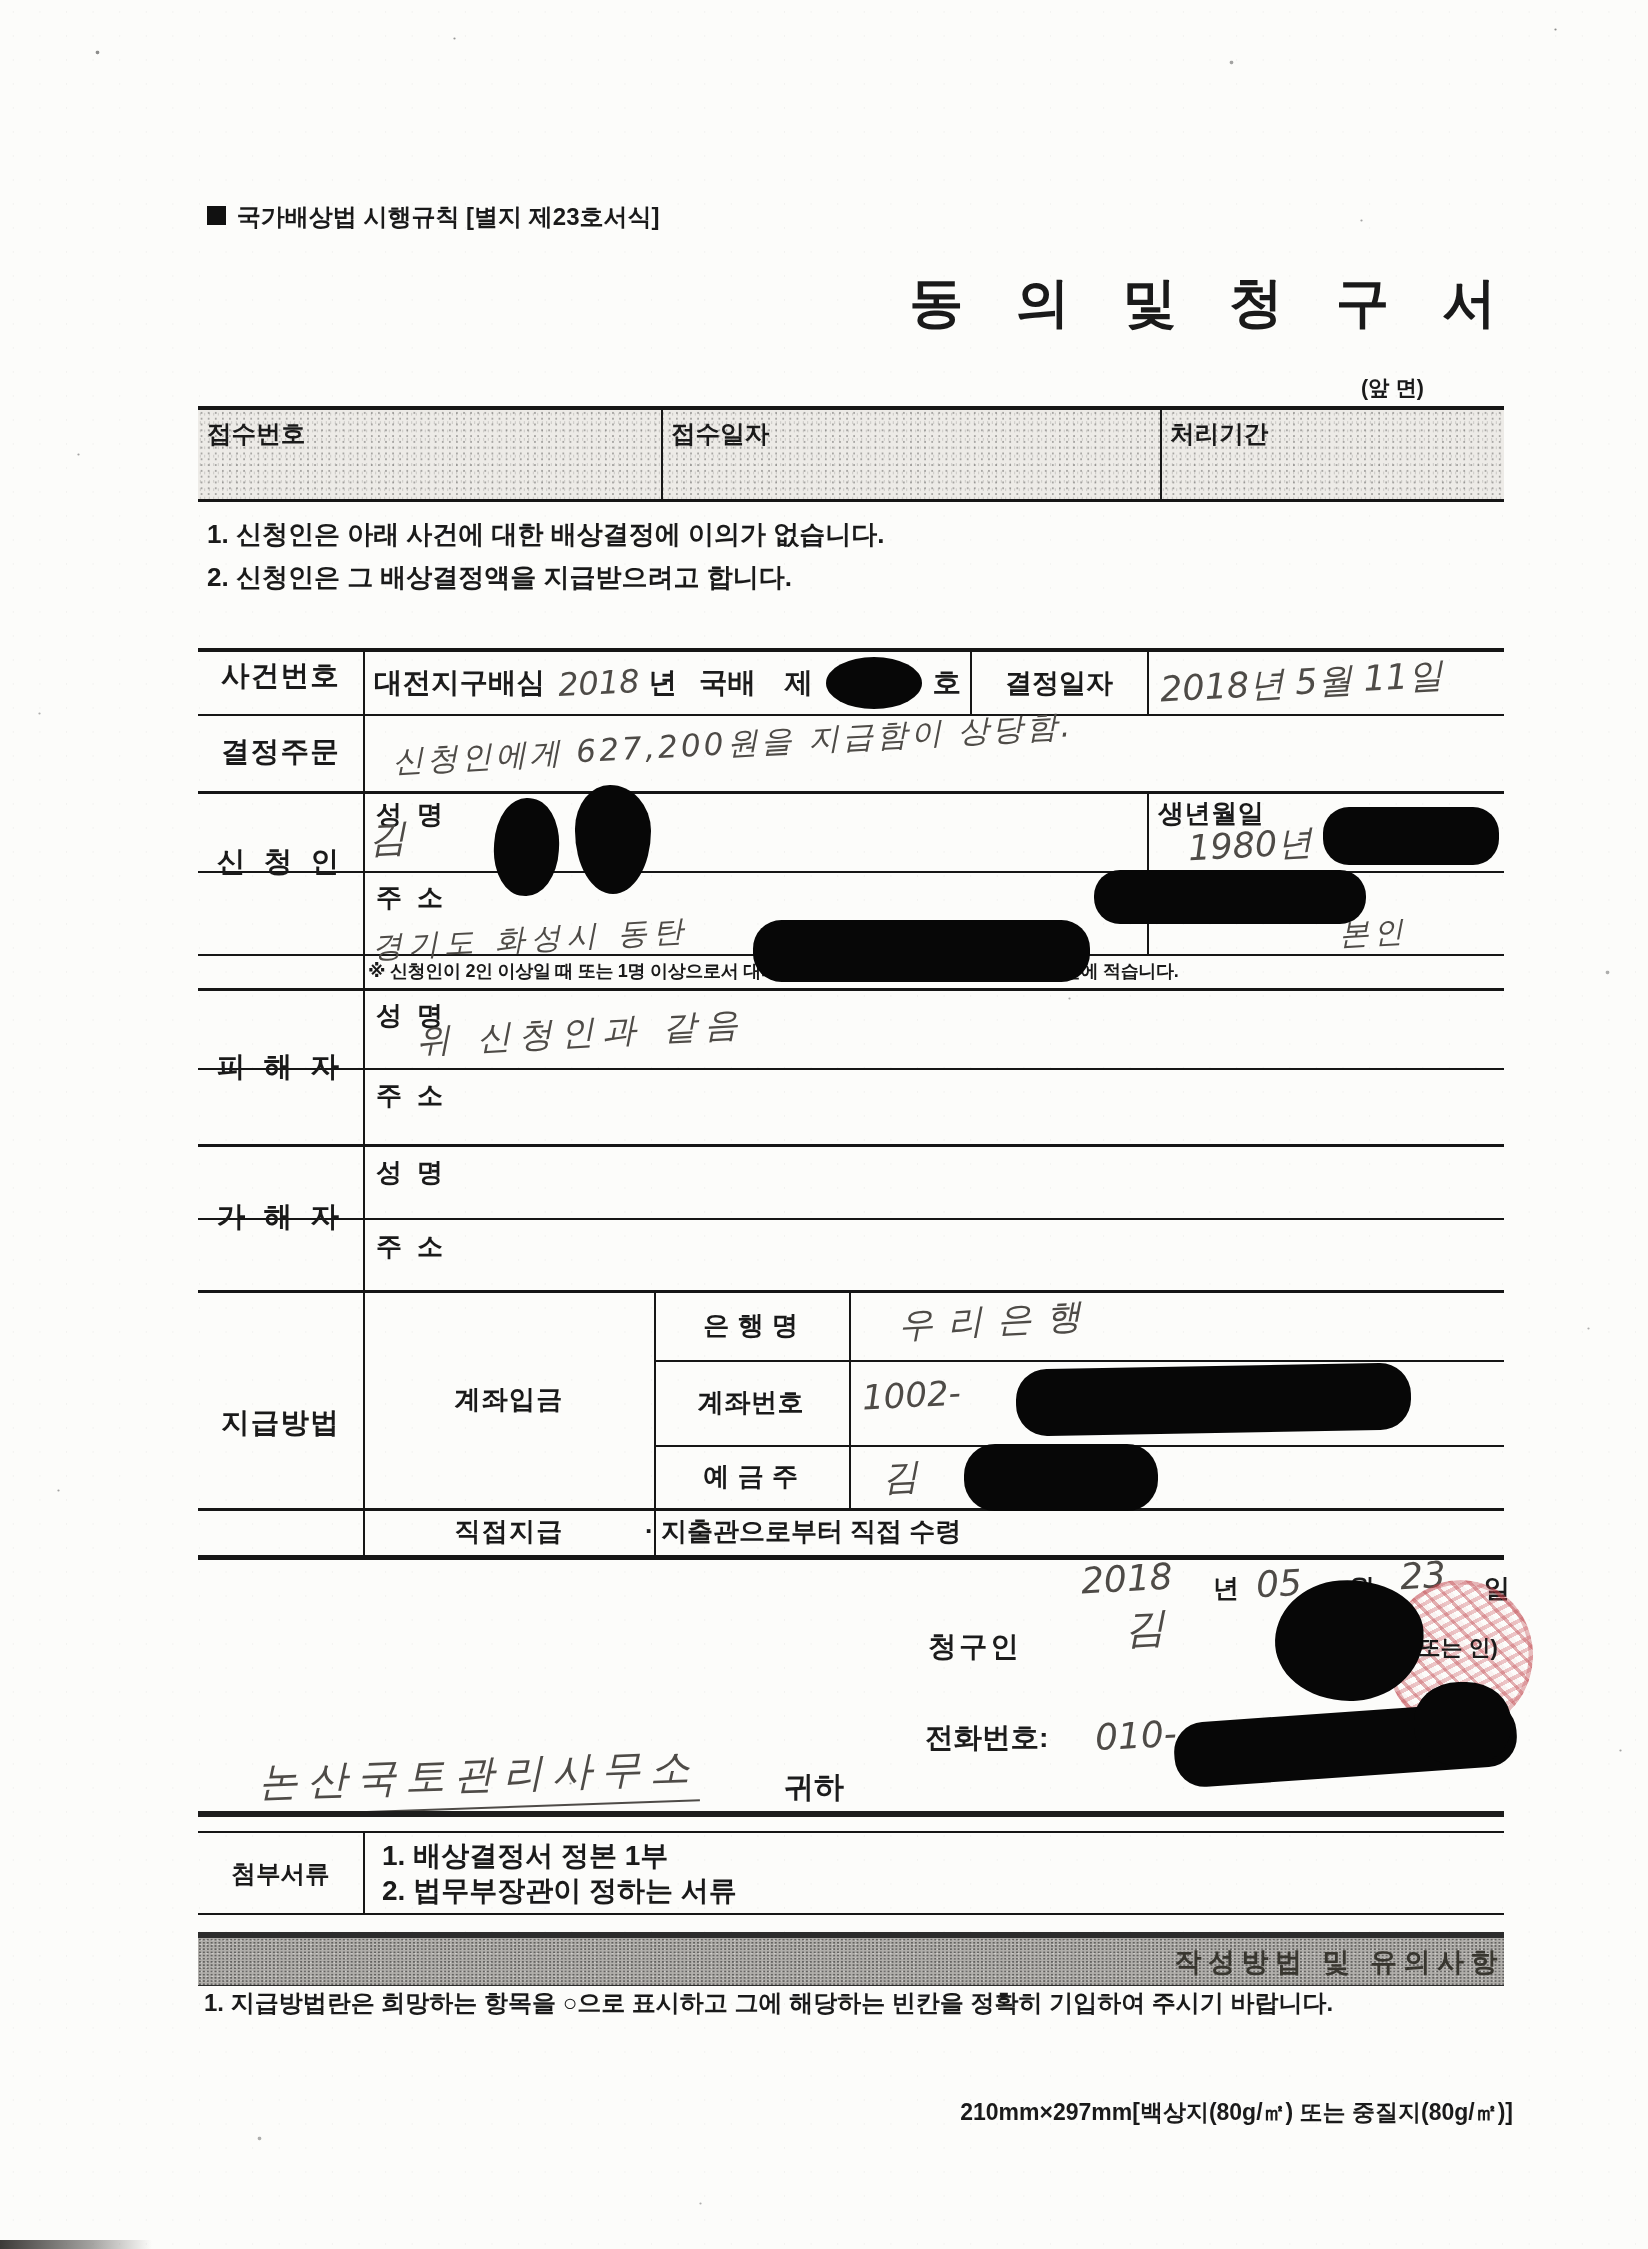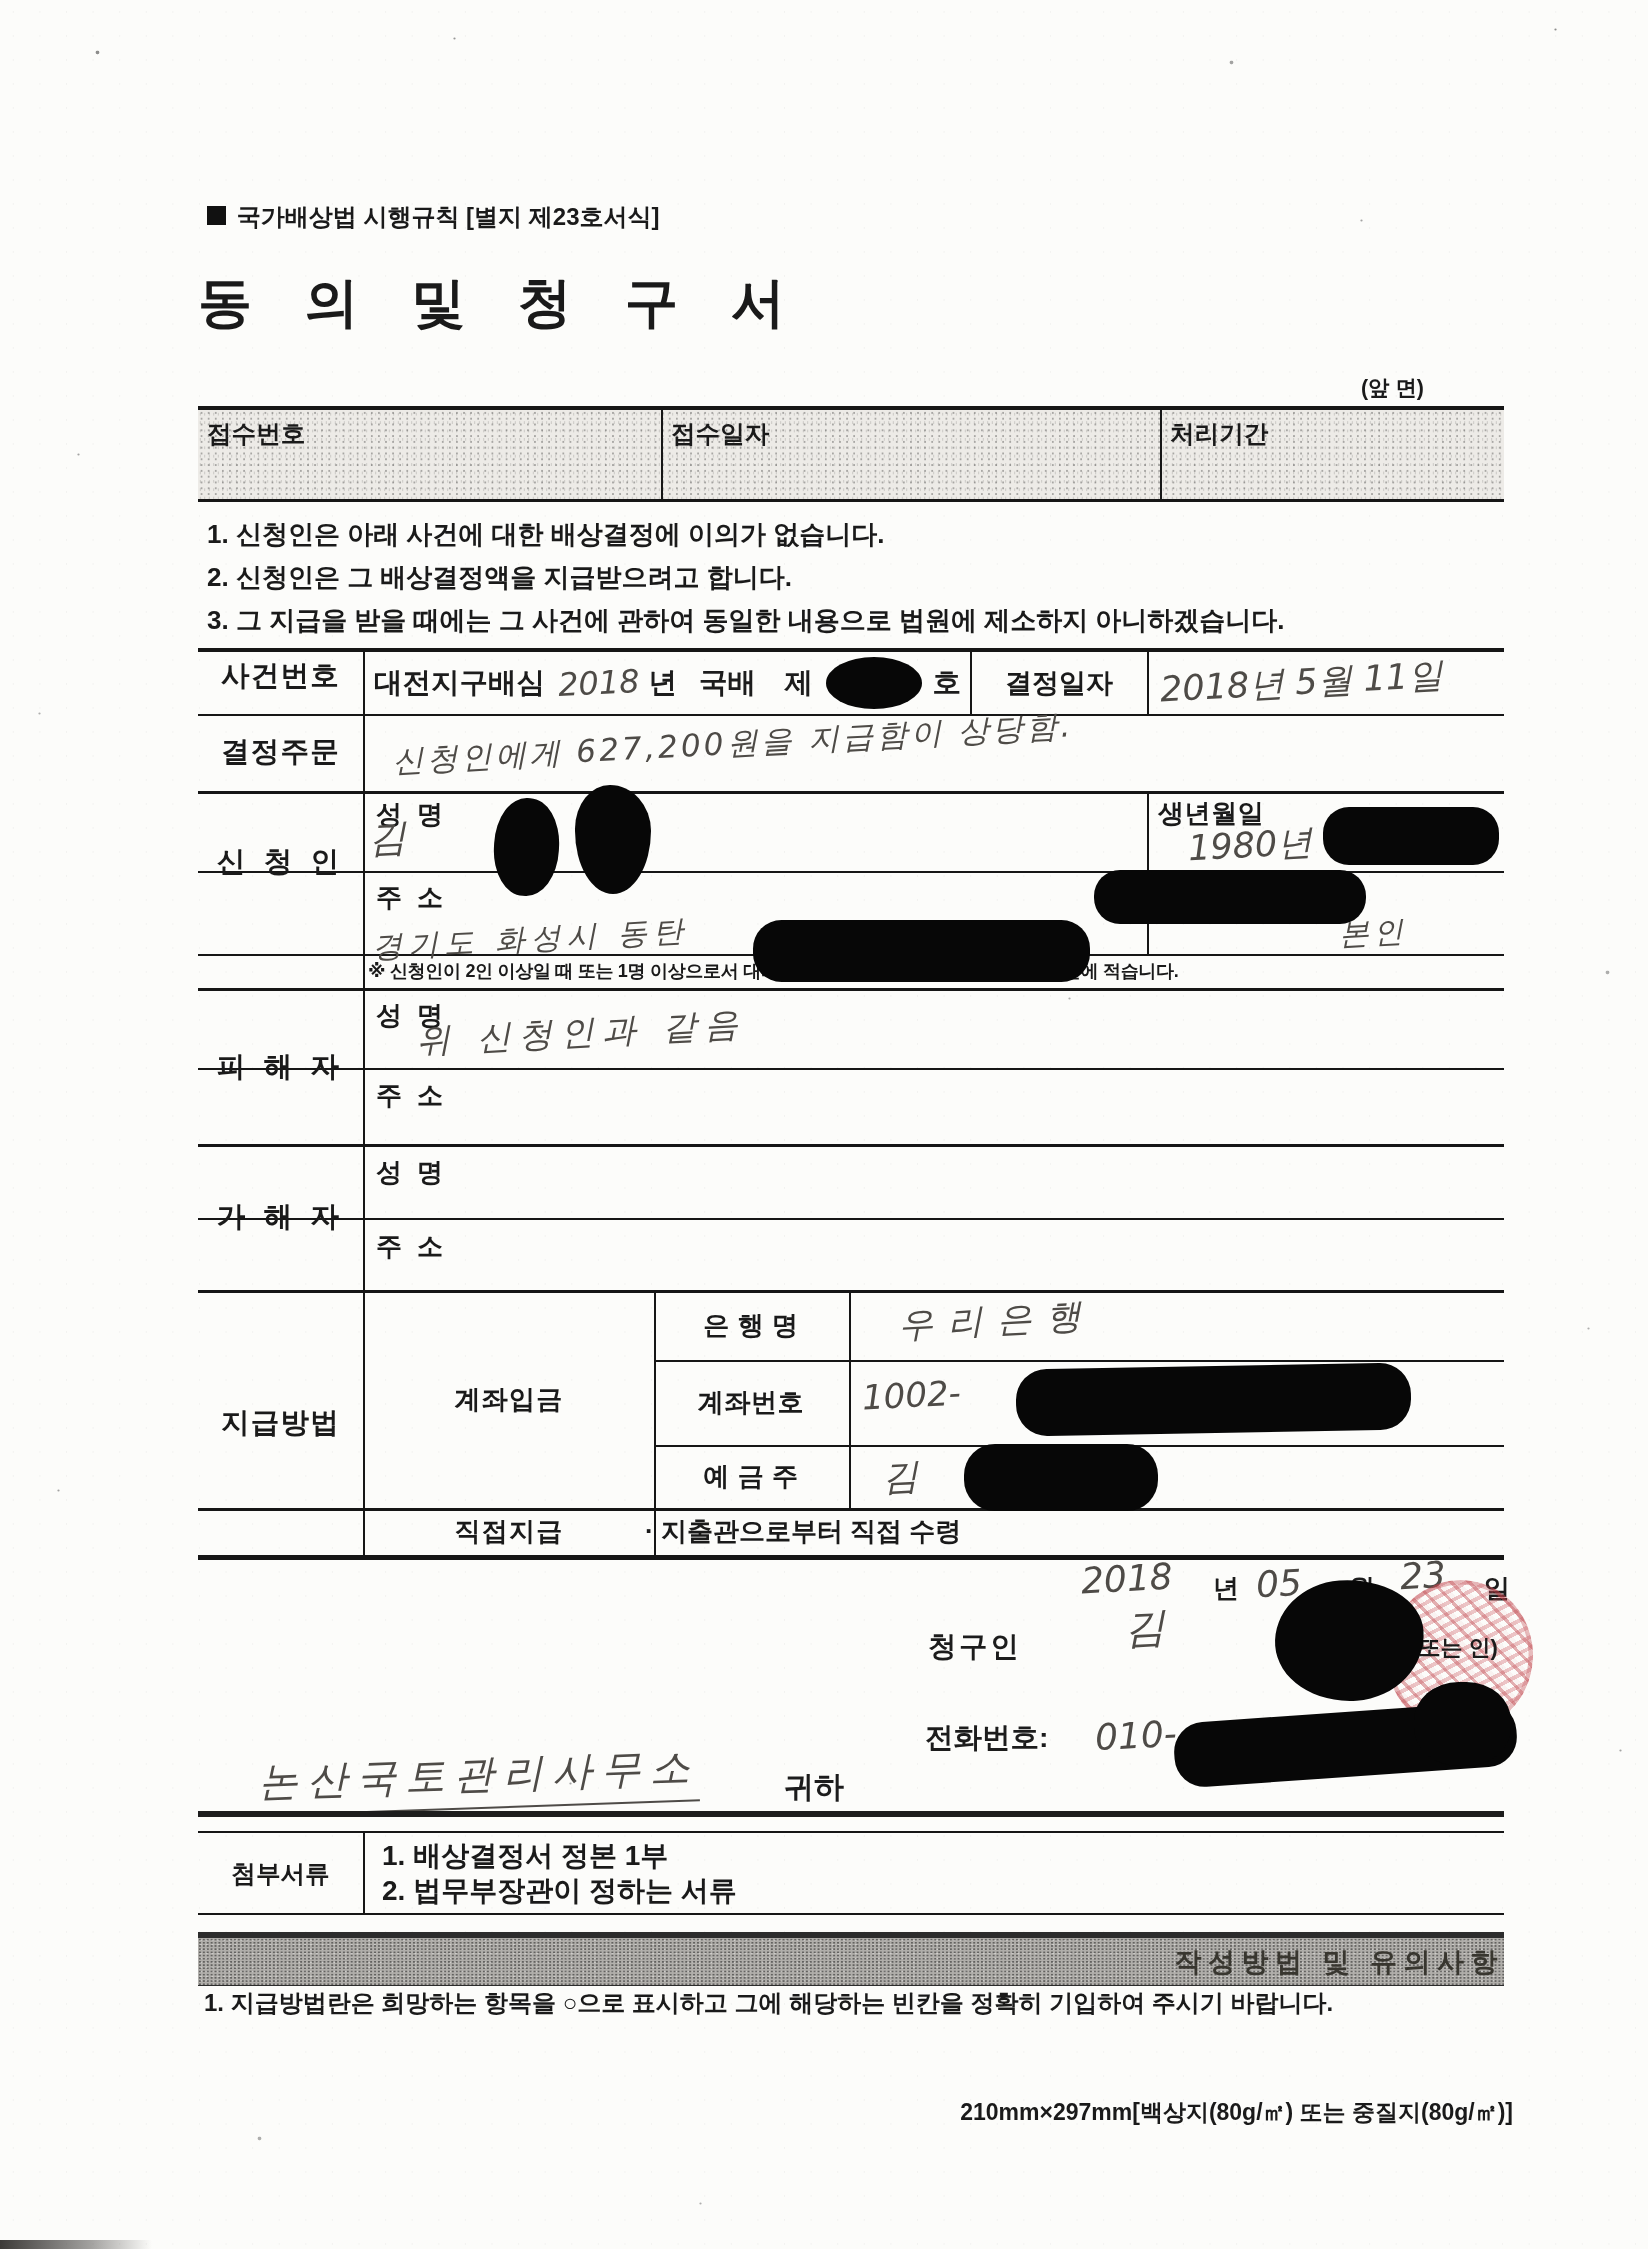--- a/index.html
+++ b/index.html
@@ -61,36 +61,35 @@
 </head>
 <body>
 
 <div class="page">
   <div class="noise"></div>
 
   <div class="abs" style="left:207px;top:201px;font-size:24px;font-weight:700;">
     <span style="display:inline-block;width:19.4px;height:19.4px;background:#111;margin-right:10.4px;"></span><span>국가배상법 시행규칙 [별지 제23호서식]</span>
   </div>
 
-  <div class="abs" style="left:198px;top:267px;width:1306px;text-align:left;font-size:54px;font-weight:700;letter-spacing:7.8px;word-spacing:22px;">동 의 및 청 구 서</div>
+  <div class="abs" style="left:198px;top:267px;width:1306px;text-align:right;font-size:54px;font-weight:700;letter-spacing:7.8px;word-spacing:22px;">동 의 및 청 구 서</div>
 
   <div class="abs" style="left:1361px;top:373px;font-size:21.4px;font-weight:700;">(앞 면)</div>
 
   <div class="rt">
     <div class="vl" style="left:463px;"></div>
     <div class="vl" style="left:962px;"></div>
     <div class="lbl" style="left:9px;">접수번호</div>
     <div class="lbl" style="left:473px;">접수일자</div>
     <div class="lbl" style="left:972px;">처리기간</div>
   </div>
 
   <div class="abs" style="left:207px;top:513px;width:1309px;font-size:26px;font-weight:700;line-height:43px;">
     <div>1. 신청인은 아래 사건에 대한 배상결정에 이의가 없습니다.</div>
     <div>2. 신청인은 그 배상결정액을 지급받으려고 합니다.</div>
-    <div>3. 그 지급을 받을 때에는 그 사건에 관하여 동일한 내용으로 법원에 제소하지 아니하겠습니다.</div>
   </div>
 
   <div class="t2">
 
     <div class="hl" style="top:62px;"></div>
     <div class="hl hl4" style="top:139px;"></div>
     <div class="hl" style="top:219px;"></div>
     <div class="hl" style="top:302px;"></div>
     <div class="hl hl4" style="top:336px;"></div>
     <div class="hl" style="top:416px;"></div>

